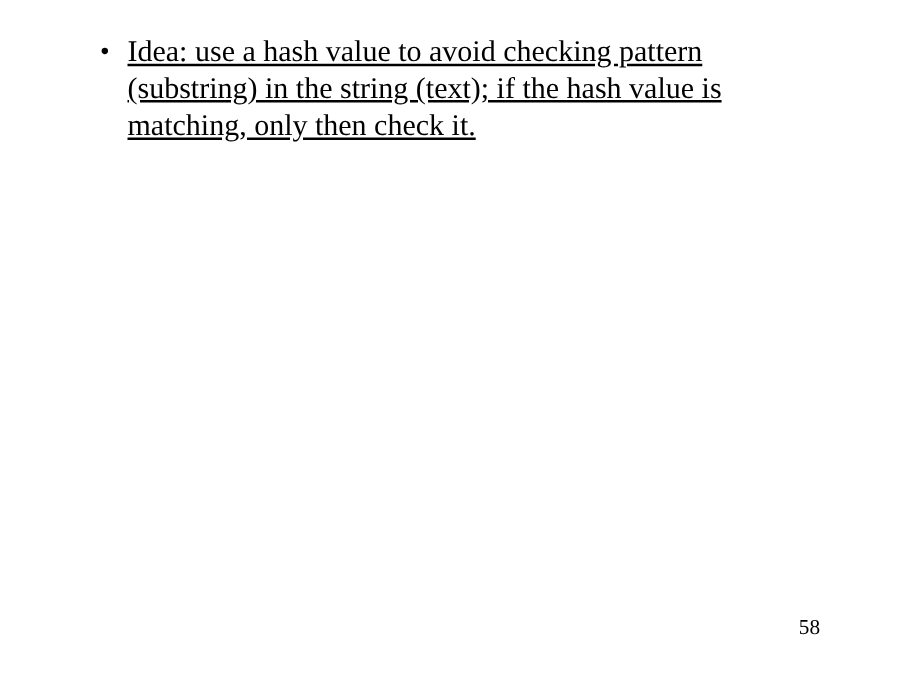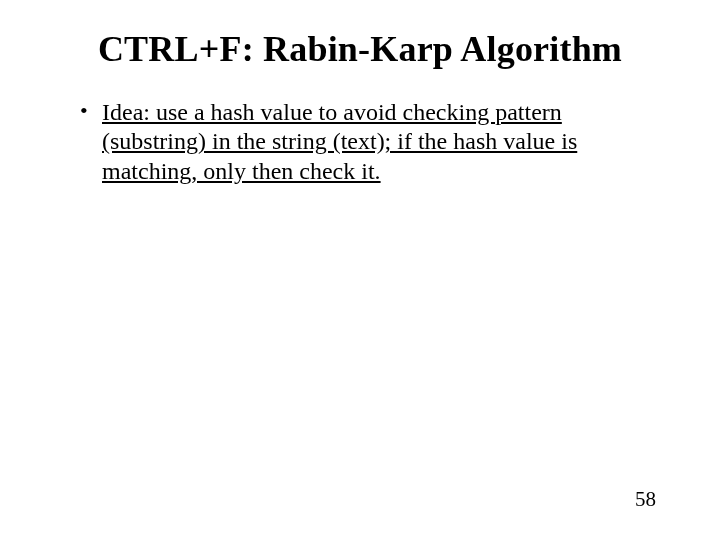--- a/index.html
+++ b/index.html
@@ -44,26 +44,25 @@
       content: "•";
       position: absolute;
       left: 0;
       top: 0;
       font-size: 22px;
     }
     .page-number {
       position: absolute;
       bottom: 28px;
       right: 64px;
-      font-size: 21px;
+      font-size: 17px;
       margin-top: 16px;
     }
   </style>
 </head>
 <body>
 
 <div class="slide">
-  <h1 class="title">CTRL+F: Rabin-Karp Algorithm</h1>
   <ul class="bullet-list">
     <li class="bullet-item">Idea: use a hash value to avoid checking pattern (substring) in the string (text); if the hash value is matching, only then check it.</li>
   </ul>
   <div class="page-number">58</div>
 </div>
 
 </body></html>

